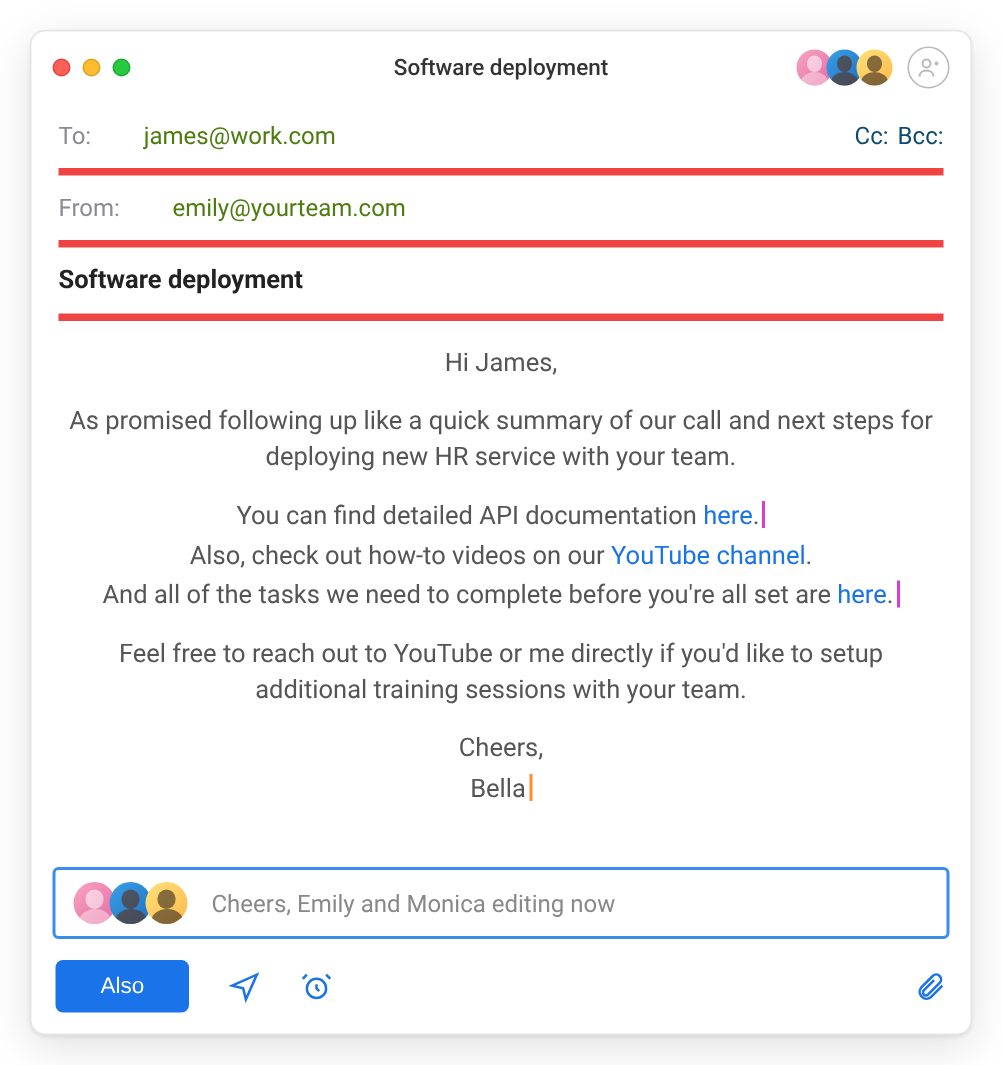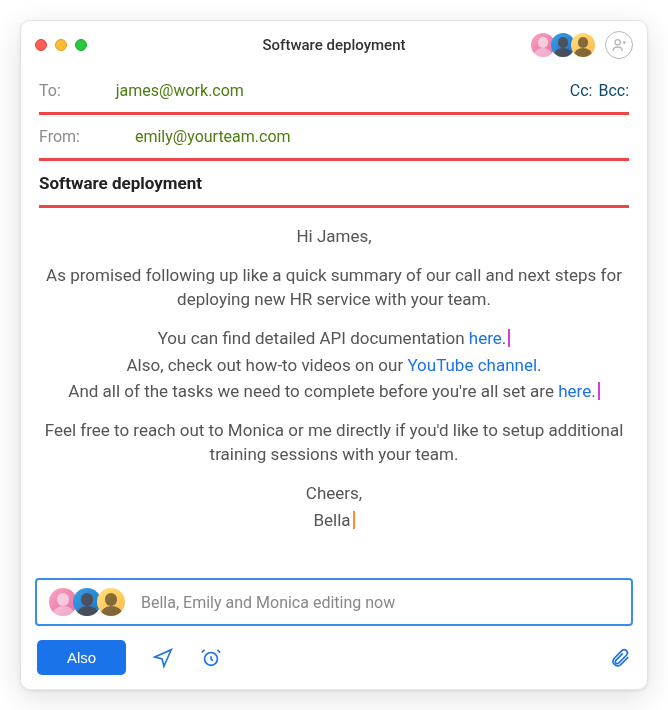--- a/index.html
+++ b/index.html
@@ -78,23 +78,23 @@
   }
   .add-person svg { width: 16px; height: 16px; }
 
   .header-fields {
     padding: 0 18px;
   }
   .field-row {
     display: flex;
     align-items: center;
     padding: 12px 0;
-    border-bottom: 3px solid #ef4444;
+    border-bottom: 5px solid #ef4444;
     font-size: 16px;
-    gap: 20px;
+    gap: 0;
   }
   .field-label { color: #8a8a92; }
   .field-value { color: #4d7c0f; margin-left: 35px; }
   .field-link { color: #0c4a6e; cursor: pointer; }
   .row-right { margin-left: auto; display: flex; gap: 6px; }
   .subject-row {
     font-weight: 700;
     color: #222;
     font-size: 17px;
   }
@@ -252,40 +252,40 @@
     <p>As promised following up like a quick summary of our call and next steps for deploying new HR service with your team.</p>
     <p class="tight">
       <span>You can find detailed API documentation </span><span class="link-inline">here</span><span>.</span><span class="cursor-pink"></span>
     </p>
     <p class="tight">
       <span>Also, check out how-to videos on our </span><span class="link-inline">YouTube channel</span><span>.</span>
     </p>
     <p>
       <span>And all of the tasks we need to complete before you're all set are </span><span class="link-inline">here</span><span>.</span><span class="cursor-pink"></span>
     </p>
-    <p>Feel free to reach out to Monica or me directly if you'd like to setup additional training sessions with your team.</p>
+    <p>Feel free to reach out to YouTube or me directly if you'd like to setup additional training sessions with your team.</p>
     <p class="tight">Cheers,</p>
     <p>
       <span>Bella</span><span class="cursor-orange"></span>
     </p>
   </div>
 
   <div class="editing-bar">
     <div class="avatar-stack">
       <span class="avatar lg">
           <span class="av-face av-bella"></span>
         </span>
       <span class="avatar lg">
           <span class="av-face av-emily"></span>
         </span>
       <span class="avatar lg">
           <span class="av-face av-monica"></span>
         </span>
     </div>
-    <span class="editing-text">Bella, Emily and Monica editing now</span>
+    <span class="editing-text">Cheers, Emily and Monica editing now</span>
   </div>
 
   <div class="toolbar">
     <button class="send-btn">Also</button>
     <span class="tb-icon">
       <svg viewBox="0 0 24 24" fill="none" stroke="currentColor" stroke-width="1.8">
         <path d="M3 11l18-8-8 18-2-8-8-2z"></path>
       </svg>
     </span>
     <span class="tb-icon">

